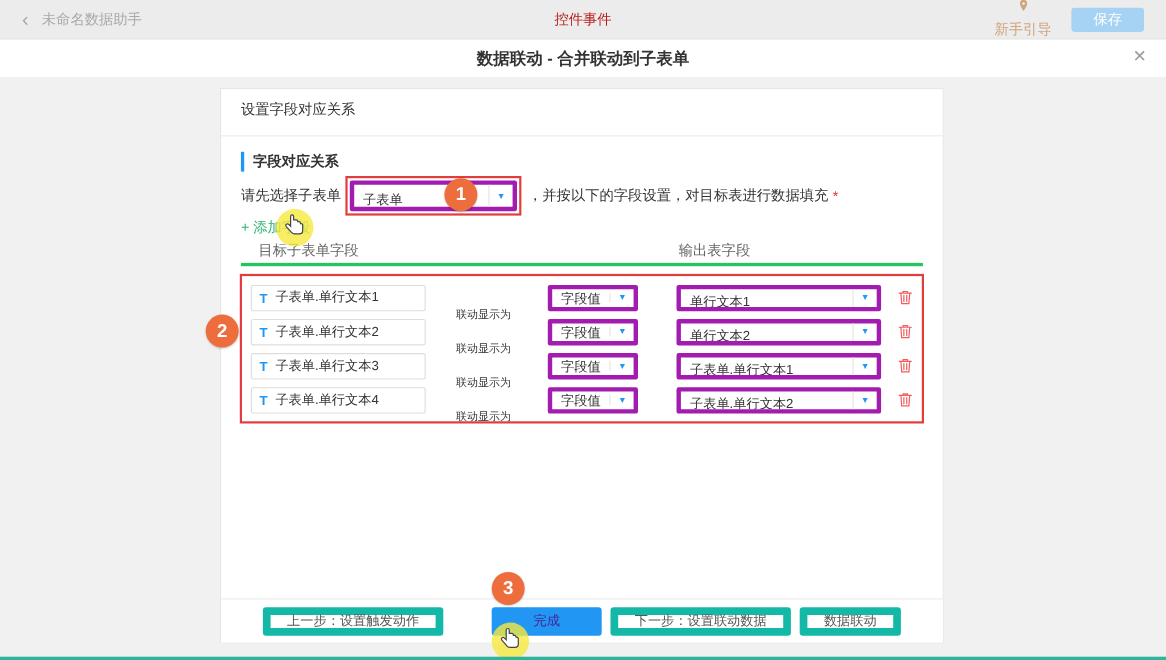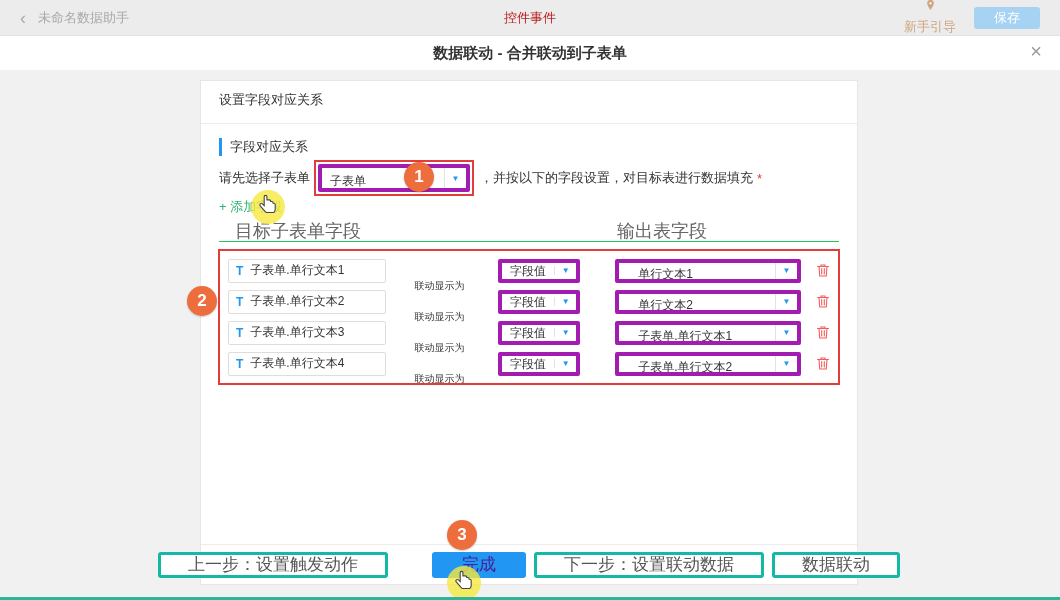--- a/index.html
+++ b/index.html
@@ -22,51 +22,51 @@
   .titlebar .close { position:absolute; right:18px; top:5px; color:#999; font-size:20px; line-height:1; cursor:pointer; }
 
   
   .content { position:absolute; top:70px; left:0; right:0; bottom:0; background:#f1f1f2; }
   .bottom-line { position:absolute; left:0; bottom:0; width:1060px; height:3px; background:#2db59b; z-index:40; }
 
   .card { position:absolute; left:200px; top:10px; width:658px; height:505px; background:#fff; border:1px solid #e6e6e6; }
   .card-header { height:43px; line-height:37px; padding:0 18px; font-size:13px; color:#333; border-bottom:1px solid #ececec; }
   .card-body { padding:14px 18px 0; position:relative; }
 
-  .section-title { font-size:13px; font-weight:normal; color:#333; border-left:3px solid #2196f3; padding-left:8px; height:18px; line-height:18px; margin-bottom:8px; }
+  .section-title { font-size:13px; font-weight:bold; color:#333; border-left:3px solid #2196f3; padding-left:8px; height:18px; line-height:18px; margin-bottom:8px; }
 
   .select-row { display:flex; align-items:center; height:28px; font-size:13px; color:#333; }
   .select-row .sel-label { margin-right:8px; }
   .select-wrap { position:relative; margin-right:10px; }
   .select { display:flex; width:152px; height:28px; border:4px solid #a21caf; border-radius:2px; background:#fff; cursor:pointer; }
   .select .val { flex:1; padding:0 8px; line-height:26px; font-size:12px; color:#333; white-space:nowrap; overflow:hidden; }
   .select .caret { width:22px; border-left:1px solid #e3e3e3; display:flex; align-items:center; justify-content:center; color:#2196f3; font-size:8px; }
   .select.sm { height:24px; }
   .select.sm .val { line-height:22px; }
   .ann-box { position:absolute; inset:-4px; border:2px solid #e23c3c; pointer-events:none; z-index:15; }
   .req { color:#e23c3c; margin-left:4px; }
 
   .add-field { display:inline-block; margin:6px 0 2px; font-size:13px; color:#2eb373; cursor:pointer; }
 
-  .table-head { position:relative; height:24px; font-size:18px; color:#666; border-bottom:1px solid #22c55e; }
+  .table-head { position:relative; height:24px; font-size:13px; color:#666; border-bottom:3px solid #22c55e; }
   .th1 { position:absolute; left:16px; top:1px; }
   .th2 { position:absolute; left:398px; top:1px; }
 
   .rows-wrap { position:relative; margin-top:8px; padding:5px 9px; }
   .ann-rect { position:absolute; inset:-1px; border:2px solid #e23c3c; pointer-events:none; z-index:15; }
   .row { display:flex; align-items:center; height:31px; }
   .field-box { width:162px; height:24px; border:1px solid #ddd; border-radius:2px; display:flex; align-items:center; padding:0 7px; font-size:12px; color:#333; background:#fff; }
   .t-icon { color:#2196f3; font-weight:bold; font-size:12px; margin-right:7px; }
   .mid { width:62px; margin-left:28px; font-size:10px; color:#333; white-space:nowrap;margin-top:30px; }
   .sel-small { width:84px; margin-left:23px;align-items:center; }
-  .sel-large { width:190px; margin-left:35px;padding-left:11px; }
+  .sel-large { width:190px; margin-left:35px; }
   .trash { margin-left:15px; cursor:pointer; display:flex; align-items:center; }
 
   .card-footer { position:absolute; left:0; right:0; bottom:0; height:40px; background:#fff; border-top:1px solid #ececec; display:flex; align-items:center; justify-content:center; gap:8px; }
-  .btn { height:26px; padding:0 27px; background:#fff; border:3px solid #14b8a6; border-radius:3px; font-size:17px; color:#555; display:flex; align-items:center; cursor:pointer; white-space:nowrap; }
+  .btn { height:26px; padding:0 15px; background:#fff; border:7px solid #14b8a6; border-radius:3px; font-size:12px; color:#555; display:flex; align-items:center; cursor:pointer; white-space:nowrap; }
   .btn.primary { width:100px; justify-content:center; background:#2196f3; border-color:#2196f3; color:#4c1d95;margin-left:36px; }
 
   
   .badge { position:absolute; width:30px; height:30px; border-radius:50%; background:#ee6d3d; color:#fff; font-size:17px; font-weight:bold; display:flex; align-items:center; justify-content:center; z-index:30; box-shadow:0 1px 2px rgba(0,0,0,.2); }
   .badge.b1 { left:86px; top:-2px; }
   .badge.b2 { left:-13px; top:210px; }
   .badge.b3 { left:447px; top:450px; }
   .cursor-annot { position:absolute; width:36px; height:36px; z-index:31; pointer-events:none; }
   .cursor-annot .halo { position:absolute; inset:1px; border-radius:50%; background:rgba(246,232,62,.8); }
   .cursor-annot svg { position:absolute; left:8px; top:4px; }

